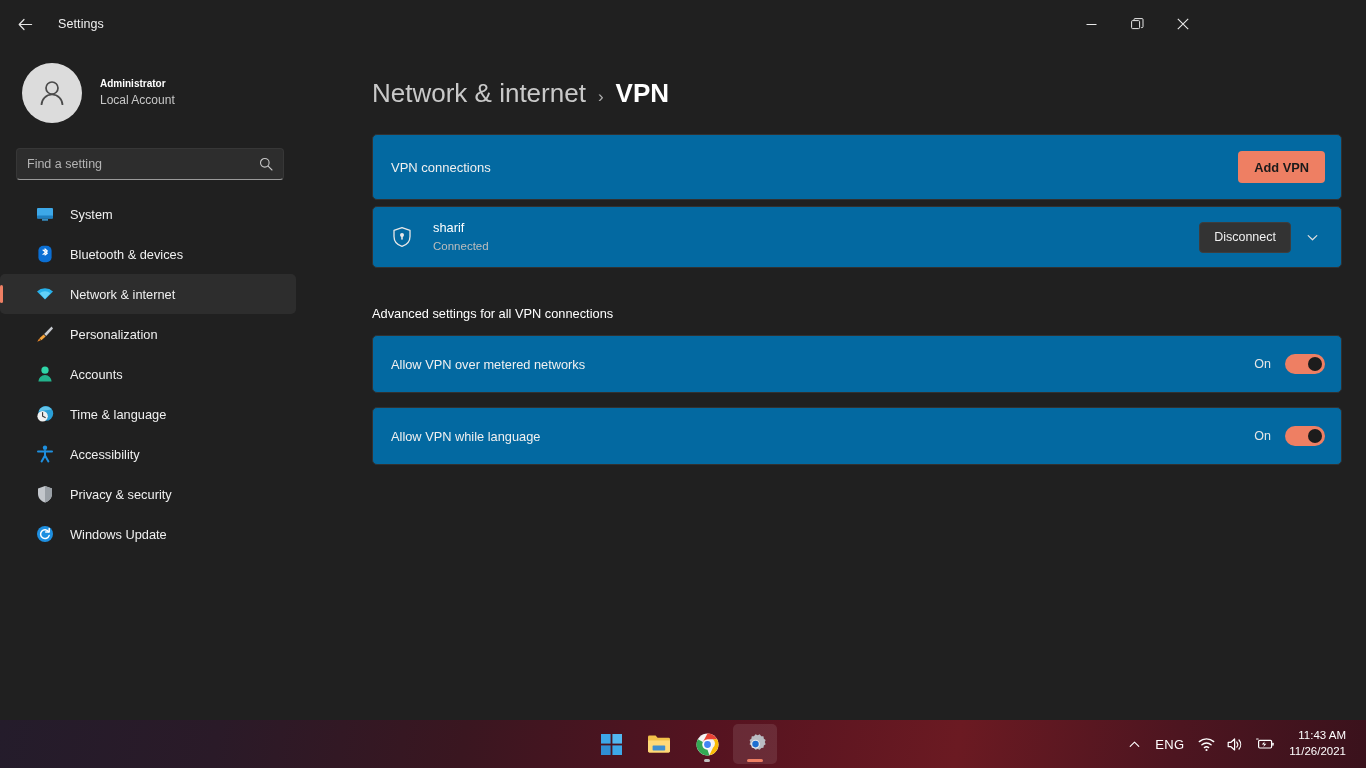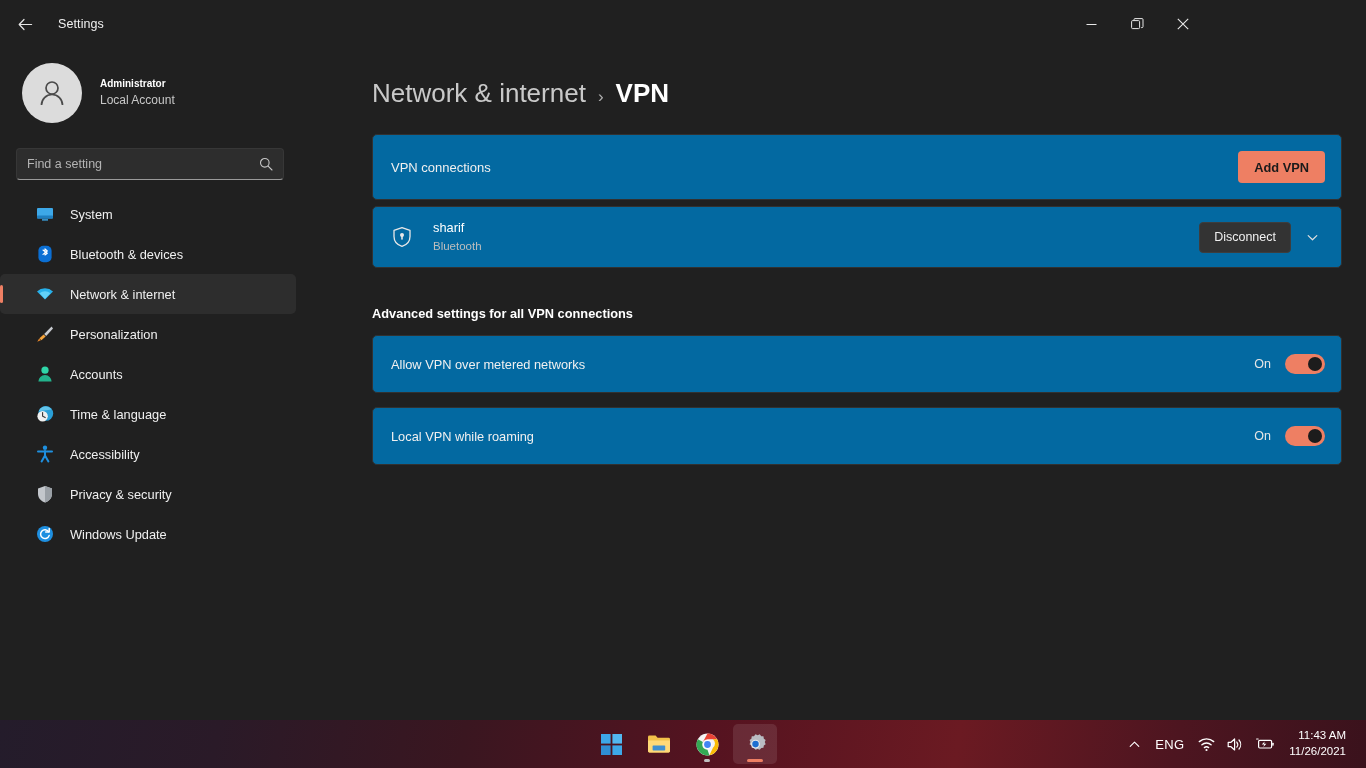--- a/index.html
+++ b/index.html
@@ -100,21 +100,21 @@
     margin-left:auto; background:#333333; border:1px solid #3d3d3d;
     color:#f0f0f0; font-size:12.5px; border-radius:4px; height:31px;
     padding:0 14px; font-family:"Liberation Sans", sans-serif;
   }
   #expand-btn {
     width:30px; height:30px; margin-left:6px; border-radius:4px;
     display:flex; align-items:center; justify-content:center; color:#e0e0e0;
   }
 
   #adv-head {
-    margin:38px 0 0 52px; font-size:12.8px; font-weight:bold; color:#ffffff;
+    margin:38px 0 0 52px; font-size:12.8px; font-weight:normal; color:#ffffff;
   }
   .toggle-card { margin-top:14px; height:58px; padding:0 16px 0 18px; }
   .toggle-card .lbl { font-size:12.8px; color:#f0f0f0; }
   .tgl-right { margin-left:auto; display:flex; align-items:center; }
   .tgl-state { font-size:12.5px; color:#e6e6e6; margin-right:14px; }
   .switch {
     width:40px; height:20px; border-radius:10px; background:#ee7f63;
     position:relative; flex:none;
   }
   .switch .knob {
@@ -318,21 +318,21 @@
   </div>
 
   <div class="card" id="card-conn">
     <svg class="shield" viewBox="0 0 22 22">
       <path d="M11 1.6 L19 4.4 V10.4 c0 5.1 -3.4 8.4 -8 10 c-4.6 -1.6 -8 -4.9 -8 -10 V4.4 Z" fill="none" stroke="#e8e8e8" stroke-width="1.3" stroke-linejoin="round"></path>
       <circle cx="11" cy="9" r="2" fill="#e8e8e8"></circle>
       <rect x="10.2" y="9.6" width="1.6" height="4.2" rx="0.7" fill="#e8e8e8"></rect>
     </svg>
     <div class="txt">
       <div class="nm">sharif</div>
-      <div class="st">Bluetooth</div>
+      <div class="st">Connected</div>
     </div>
     <button id="disconnect-btn">Disconnect</button>
     <div id="expand-btn">
       <svg width="13" height="13" viewBox="0 0 13 13">
         <path d="M2.2 4.6 L6.5 8.8 L10.8 4.6" fill="none" stroke="#e0e0e0" stroke-width="1.2" stroke-linecap="round" stroke-linejoin="round"></path>
       </svg>
     </div>
   </div>
 
   <div id="adv-head">Advanced settings for all VPN connections</div>
@@ -341,21 +341,21 @@
       <div class="card toggle-card">
         <span class="lbl">Allow VPN over metered networks</span>
         <span class="tgl-right">
           <span class="tgl-state">On</span>
           <span class="switch">
             <span class="knob"></span>
           </span>
         </span>
       </div>
       <div class="card toggle-card">
-        <span class="lbl">Local VPN while roaming</span>
+        <span class="lbl">Allow VPN while language</span>
         <span class="tgl-right">
           <span class="tgl-state">On</span>
           <span class="switch">
             <span class="knob"></span>
           </span>
         </span>
       </div>
     </div>
 </div>
 

